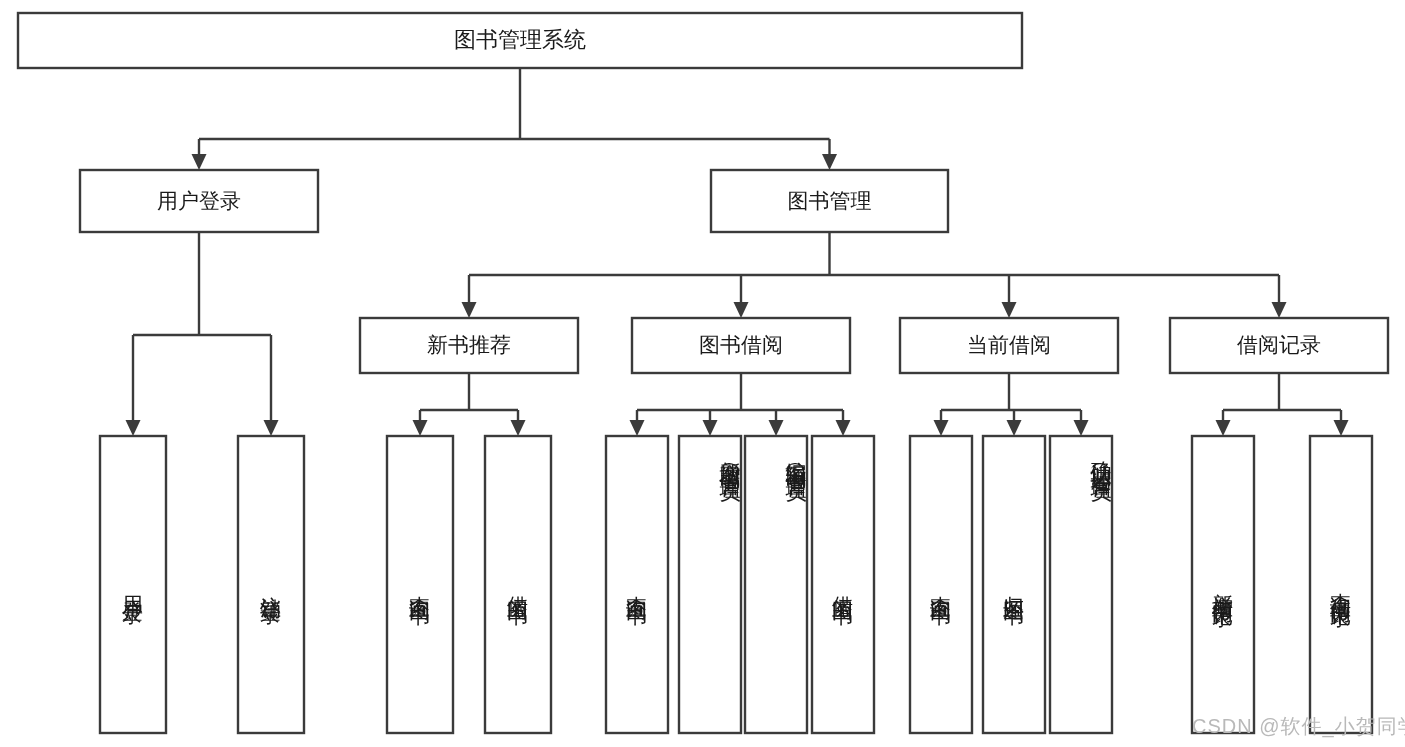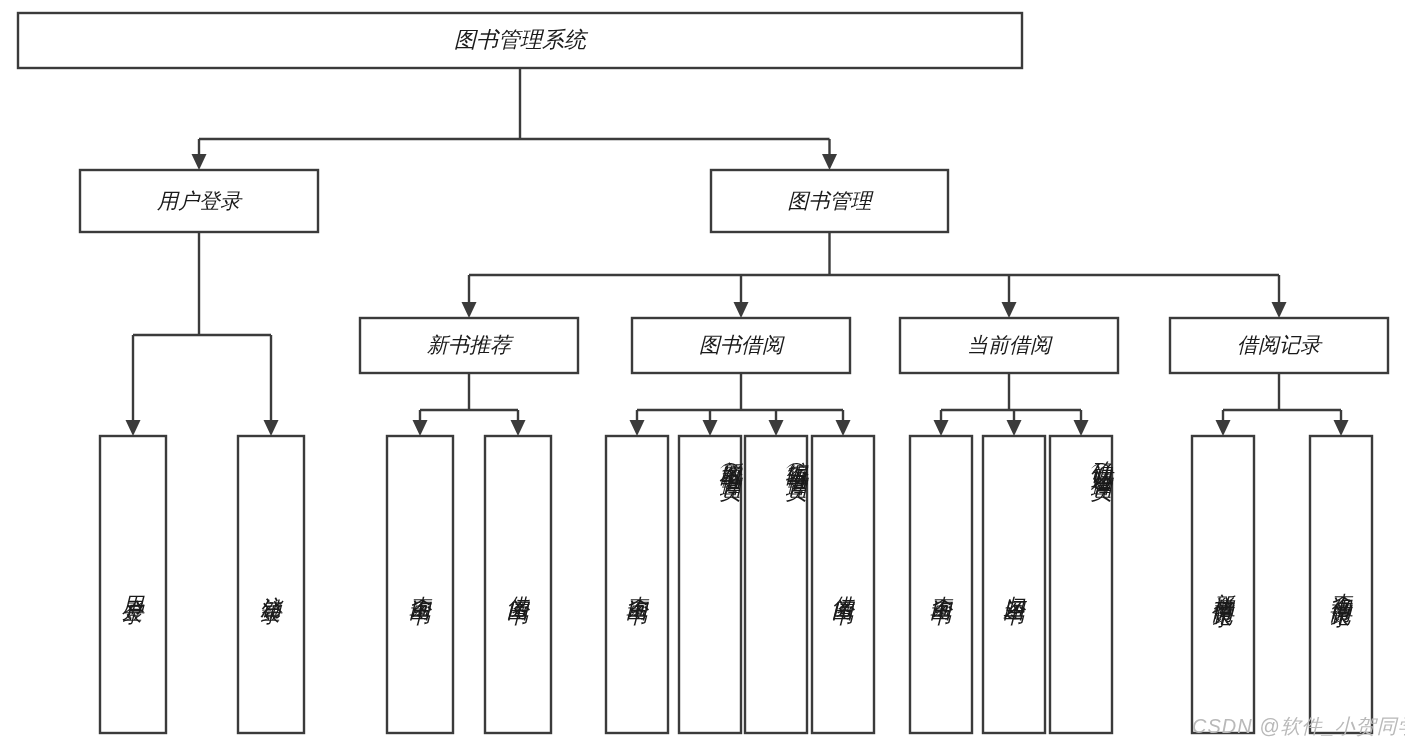--- a/index.html
+++ b/index.html
@@ -10,21 +10,20 @@
   }
   body {
     font-family: "Liberation Sans", "DejaVu Sans", sans-serif;
   }
   #diagram-root {
     position: relative;
     width: 1405px;
     height: 747px;
     background: #ffffff;
     overflow: hidden;
-    font-style: italic;
   }
   svg.diagram-canvas {
     position: absolute;
     left: 0;
     top: 0;
     width: 1405px;
     height: 747px;
   }
   .node-box {
     fill: #ffffff;

